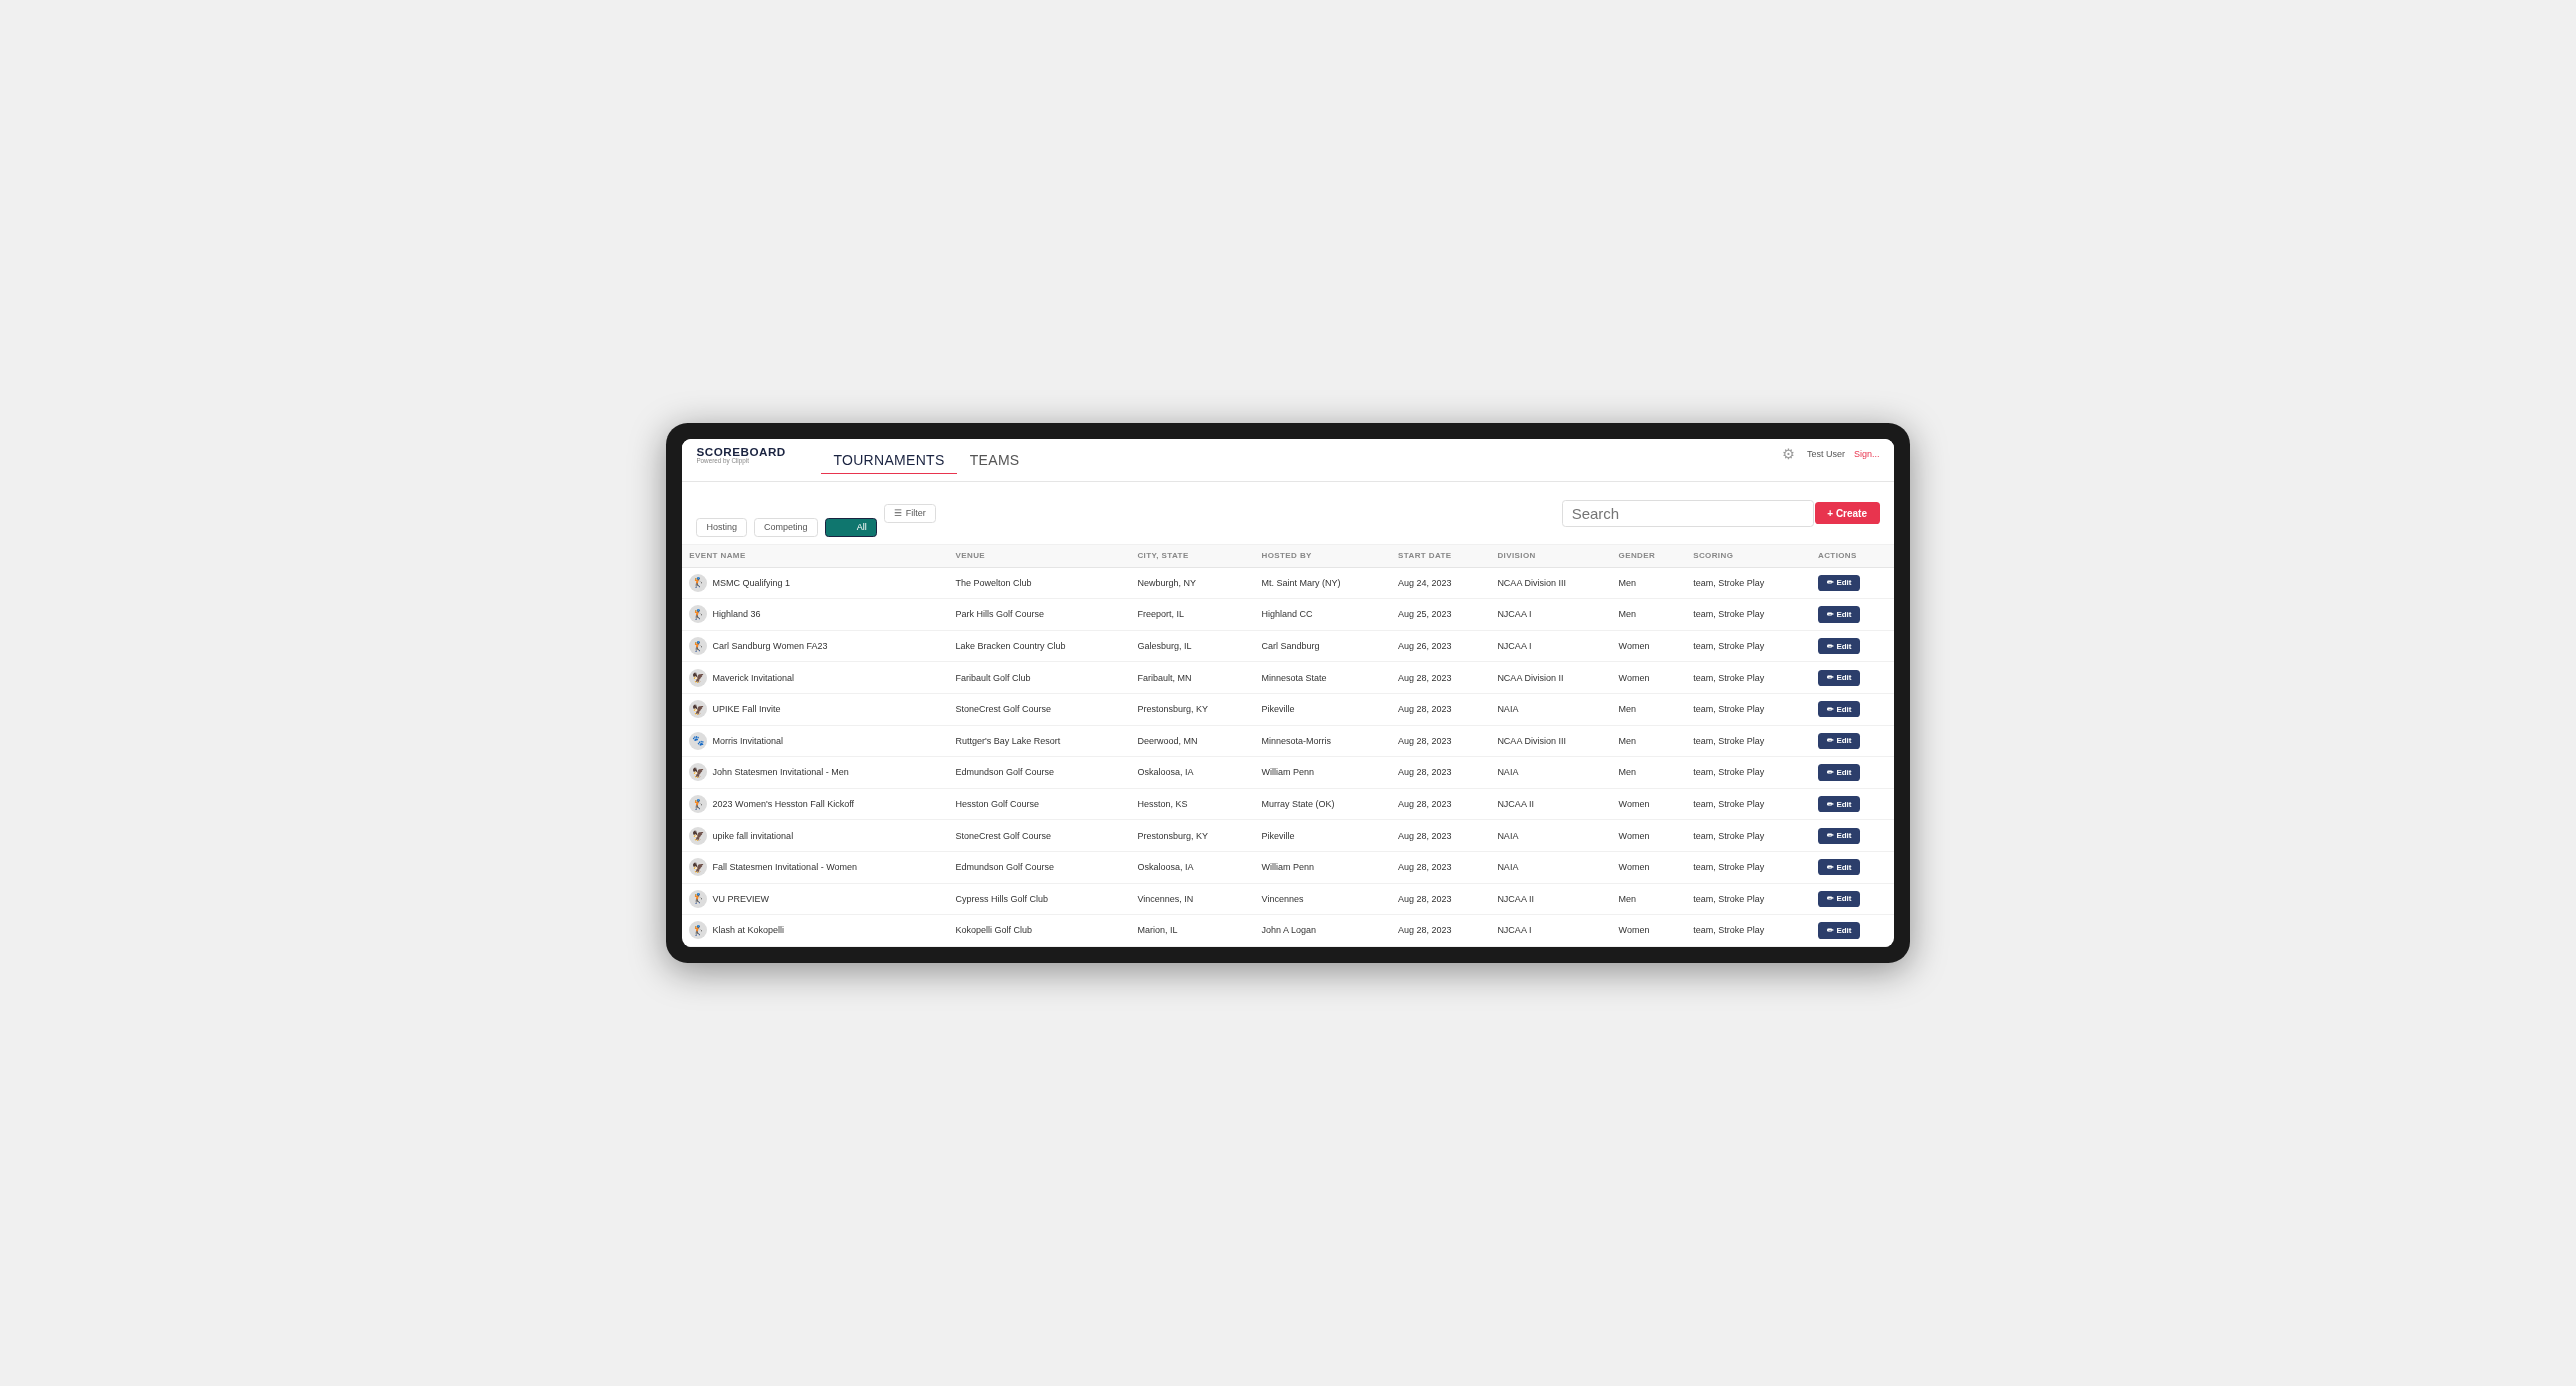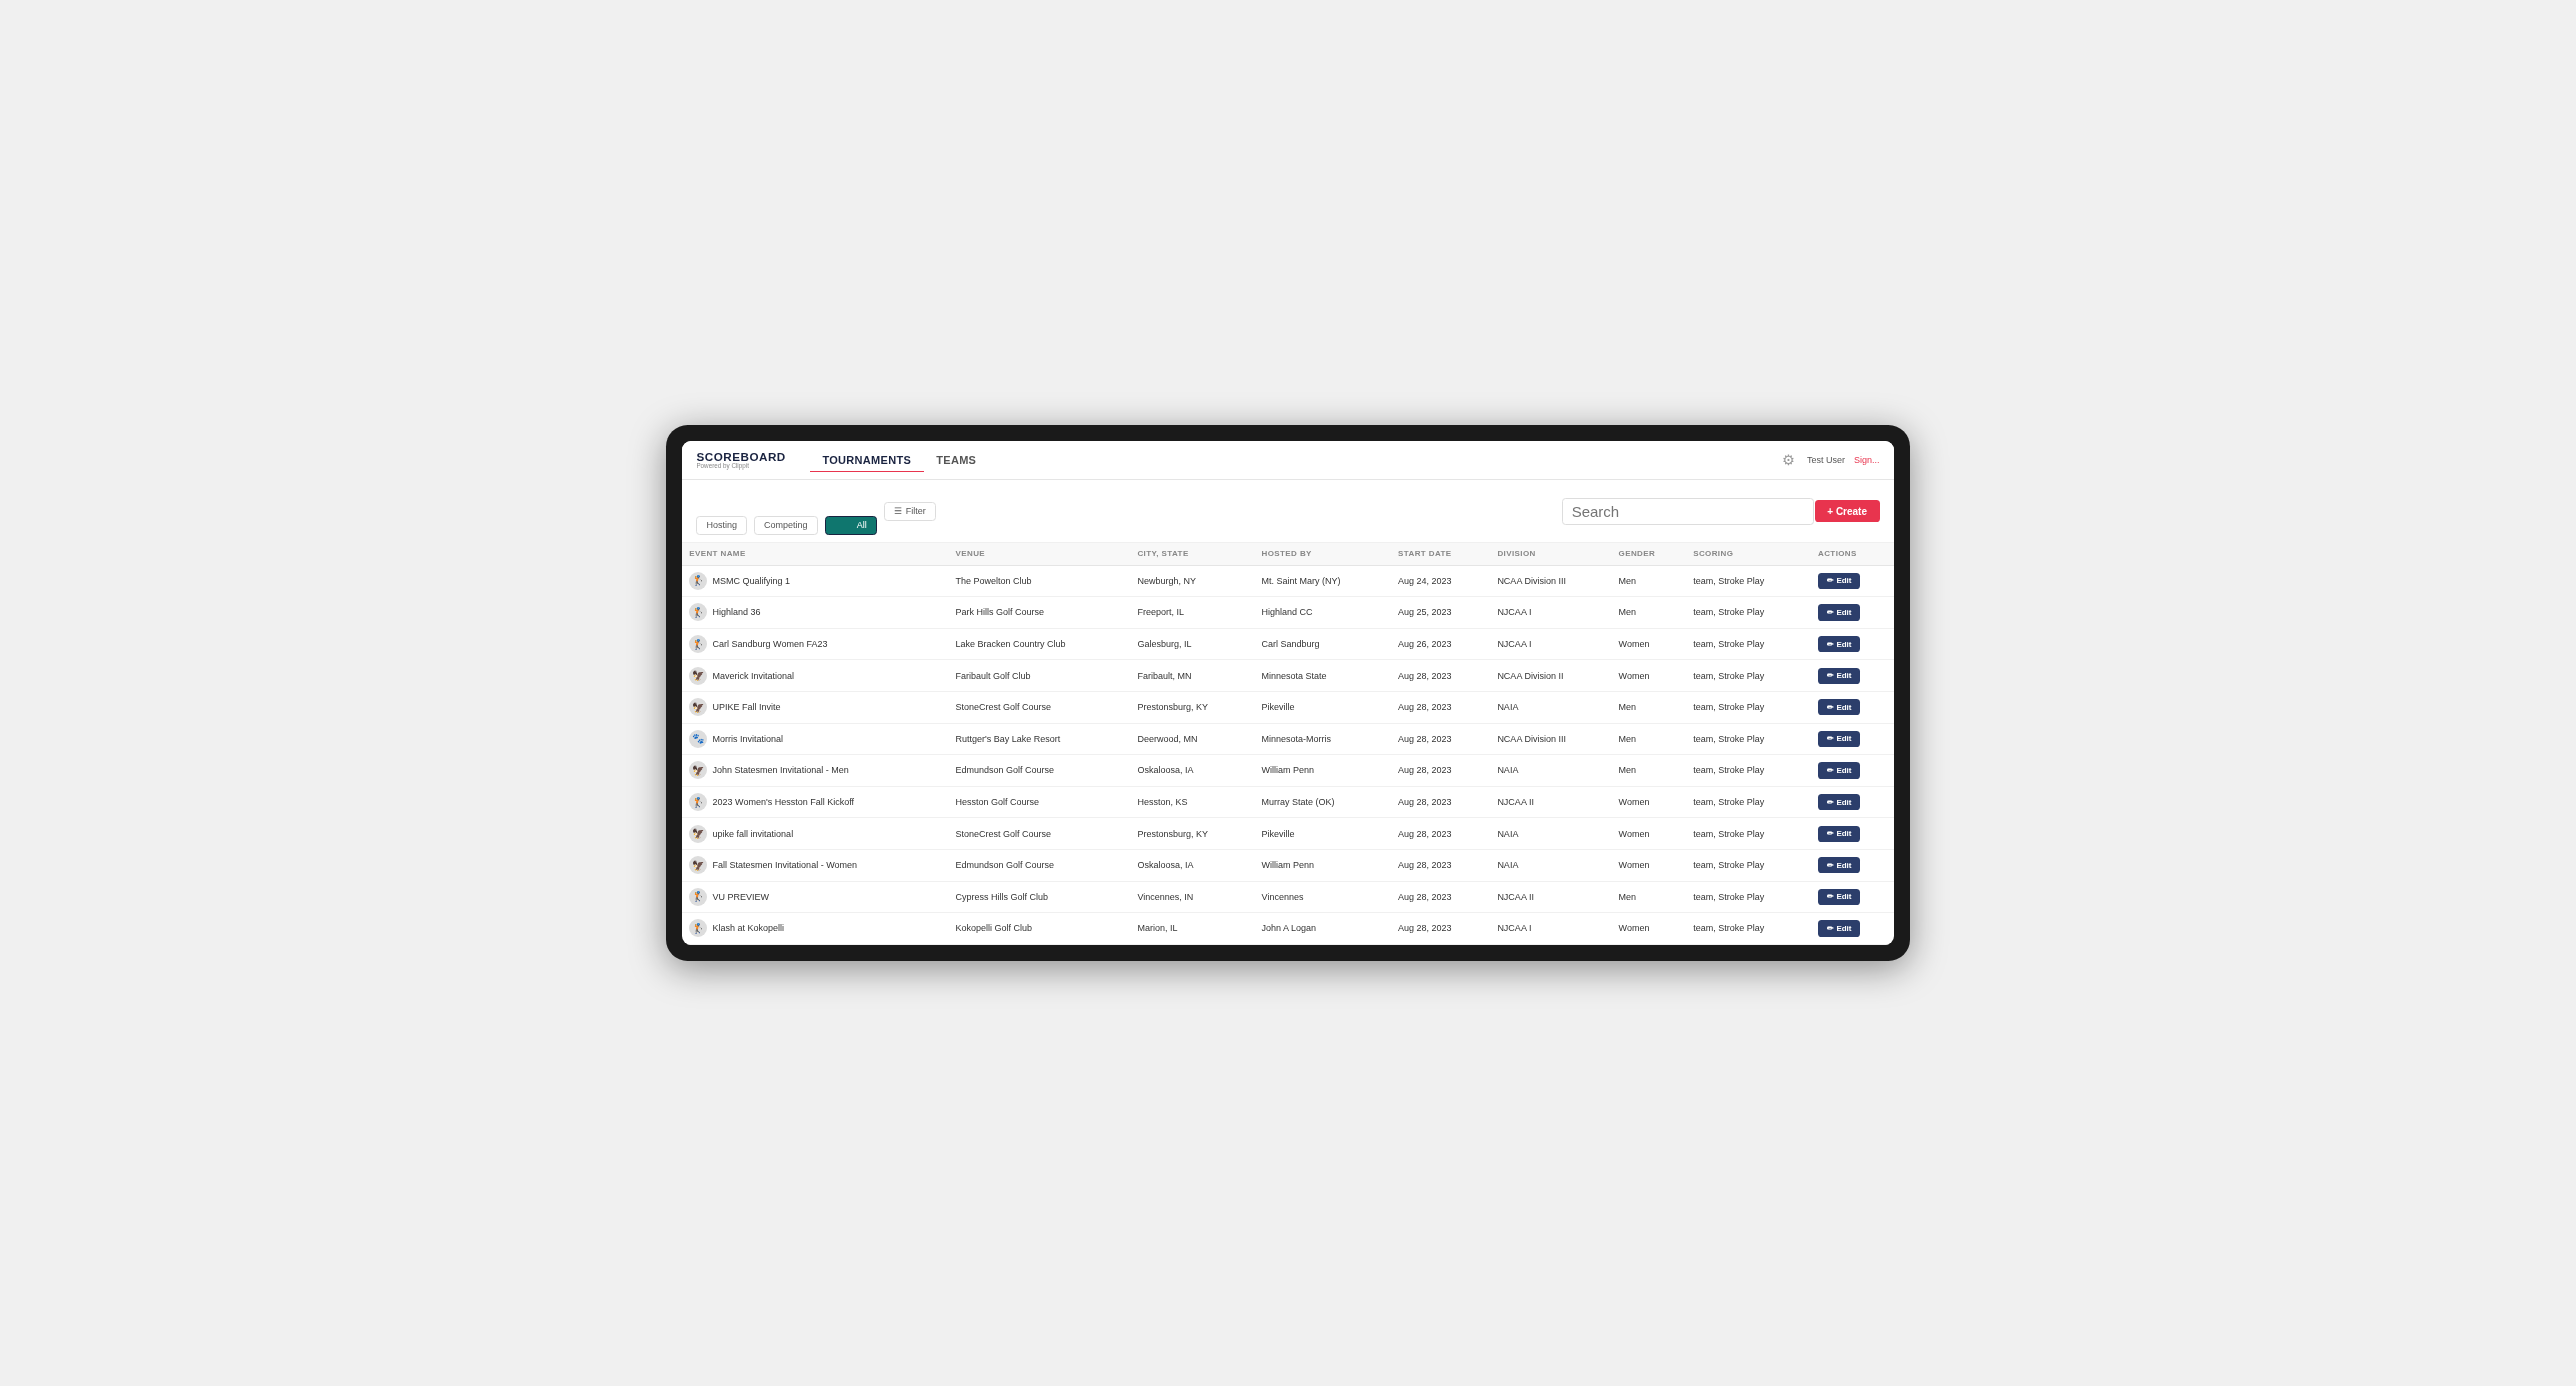--- a/index.html
+++ b/index.html
@@ -27,22 +27,22 @@
       border-radius: 9px;
       overflow: hidden;
     }
 
     
     .top-bar {
       background: #fff;
       border-bottom: 0.9px solid #e5e5e5;
       padding: 7.2px 14.4px;
       display: flex;
-      align-items: center;
-      gap: 24px;
+      align-items: flex-start;
+      gap: 35px;
     }
 
     .logo-area {
       display: flex;
       flex-direction: column;
       line-height: 1;
     }
 
     .logo-text {
       font-size: 11.7px;
@@ -55,22 +55,22 @@
       font-size: 6.3px;
       color: #888;
     }
 
     .nav-tabs {
       display: flex;
       gap: 0;
     }
 
     .nav-tab {
-      font-size: 11px;
-      font-weight: 700;
+      font-size: 14px;
+      font-weight: 400;
       color: #555;
       padding: 5.4px 12.6px;
       cursor: pointer;
       border-bottom: 1.8px solid transparent;
       text-transform: uppercase;
       letter-spacing: 0.3px;
     }
 
     .nav-tab.active {
       color: #1a2340;

